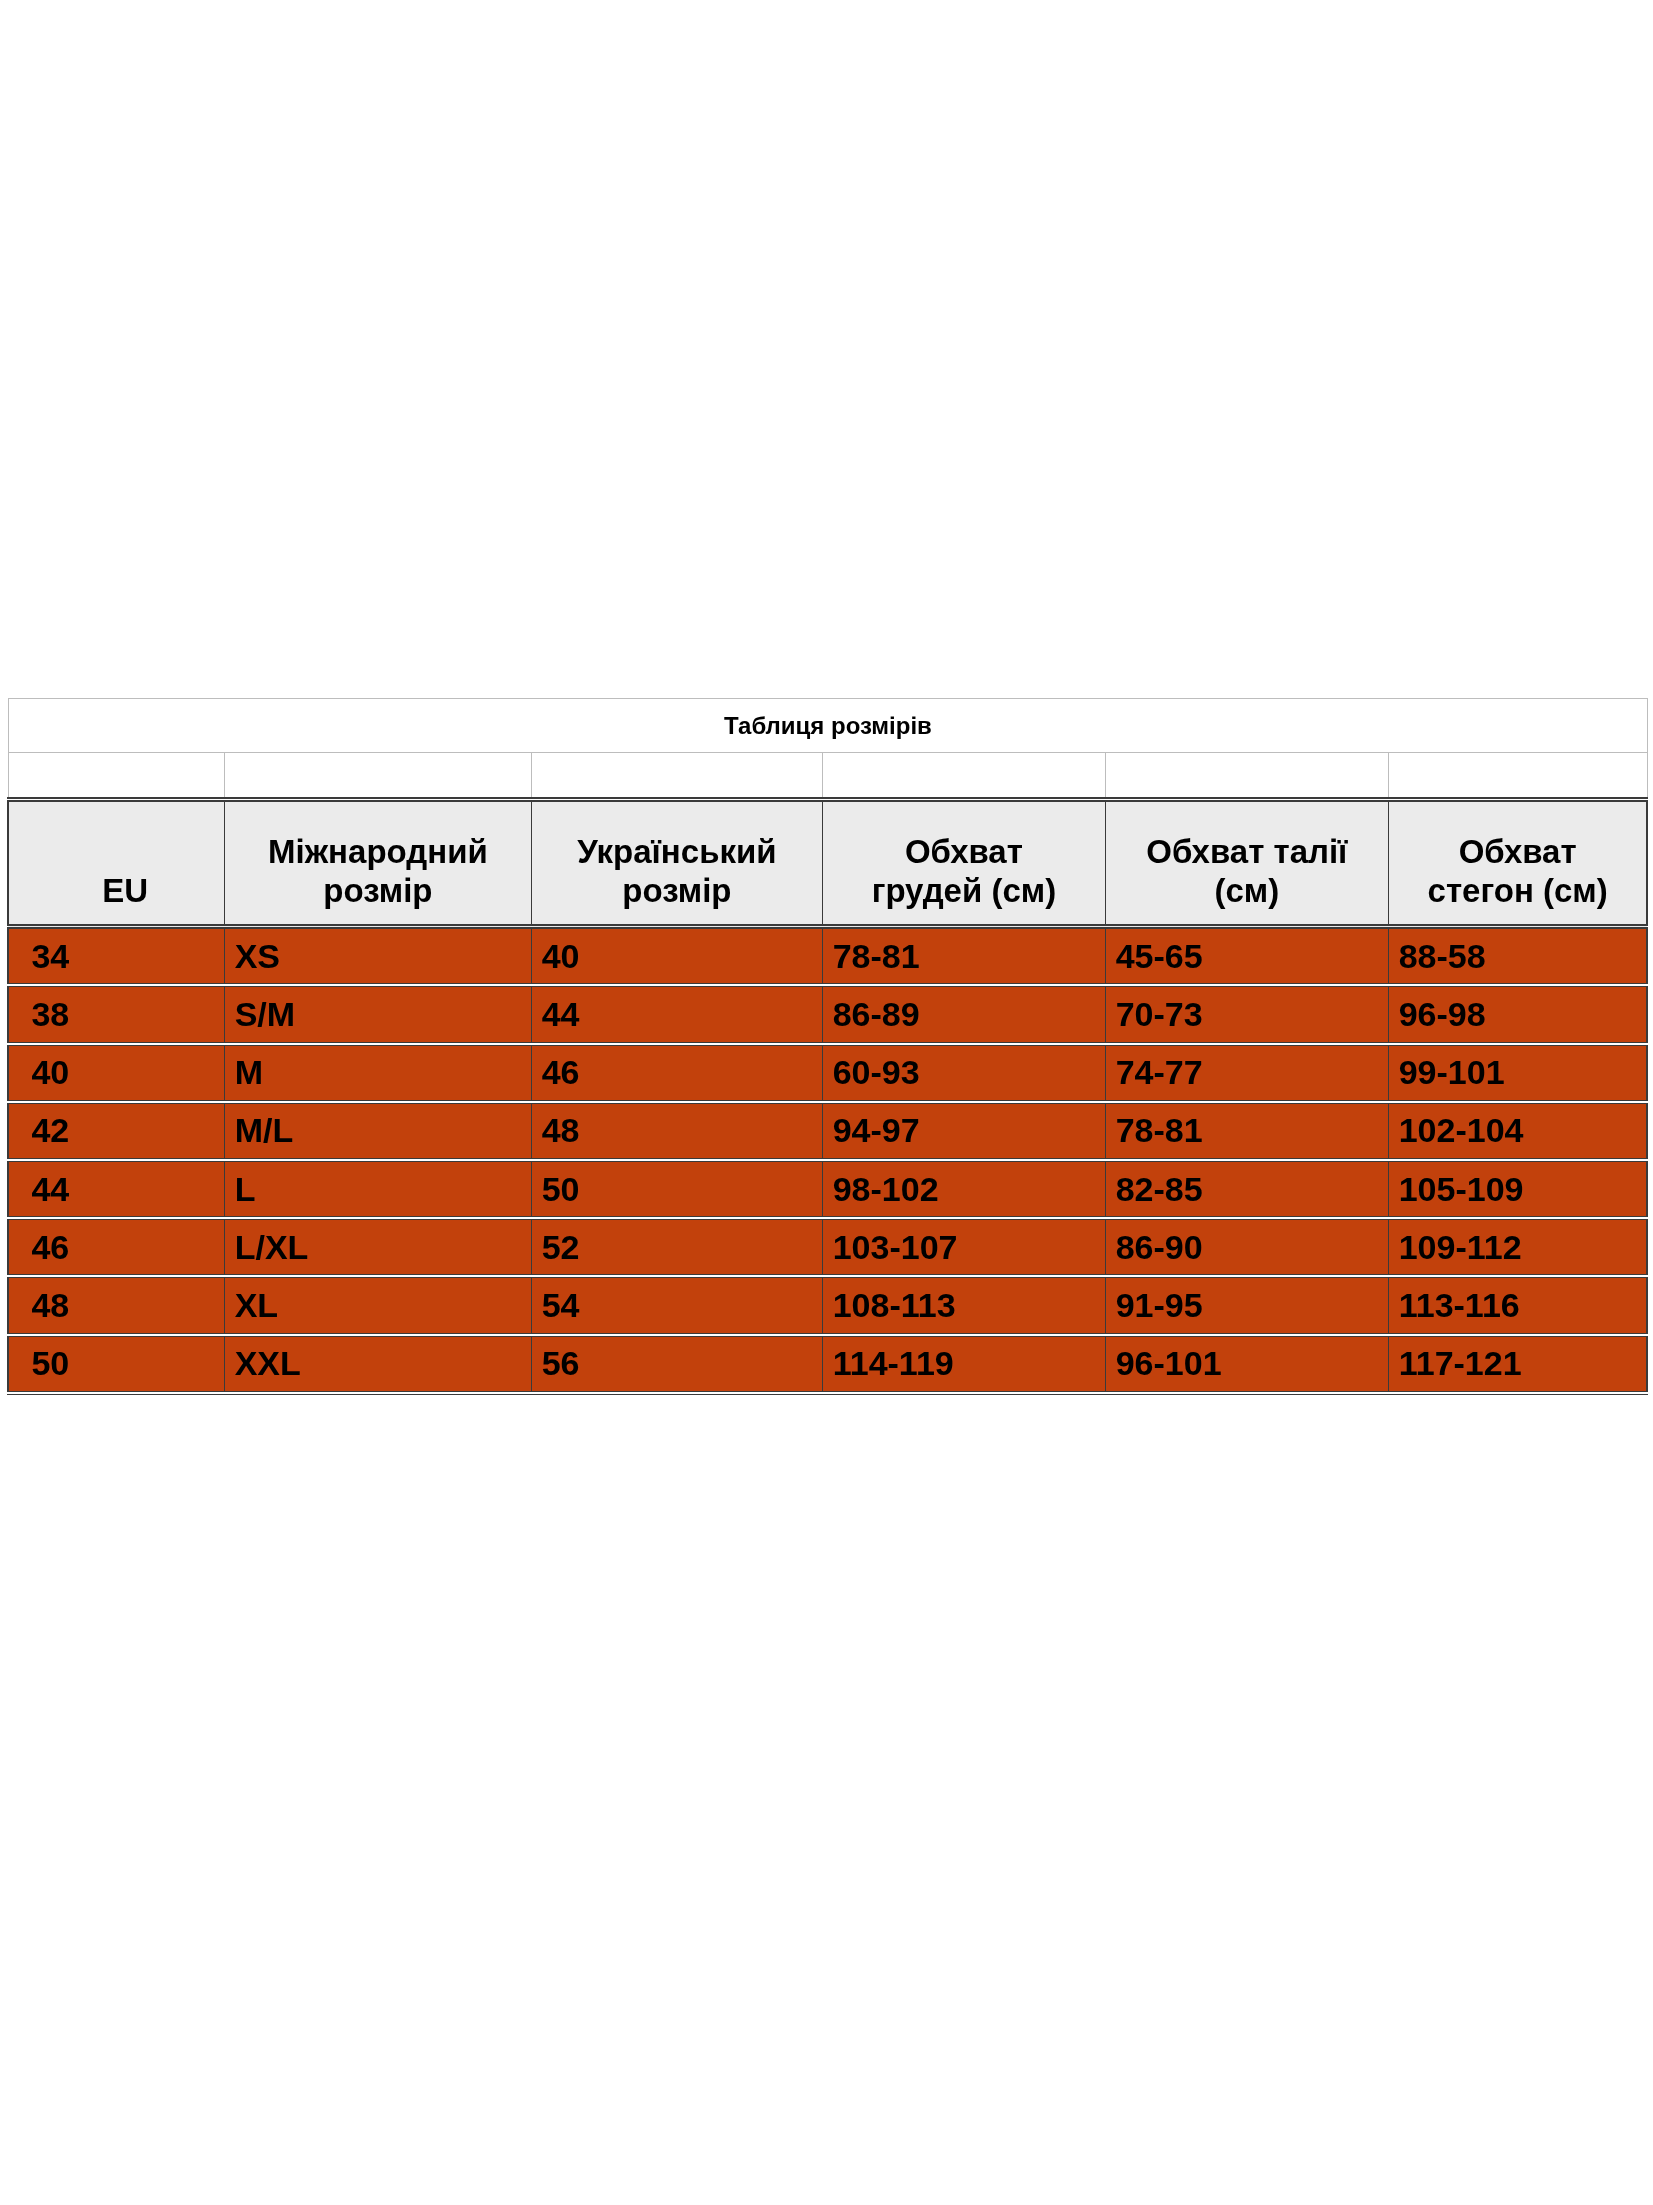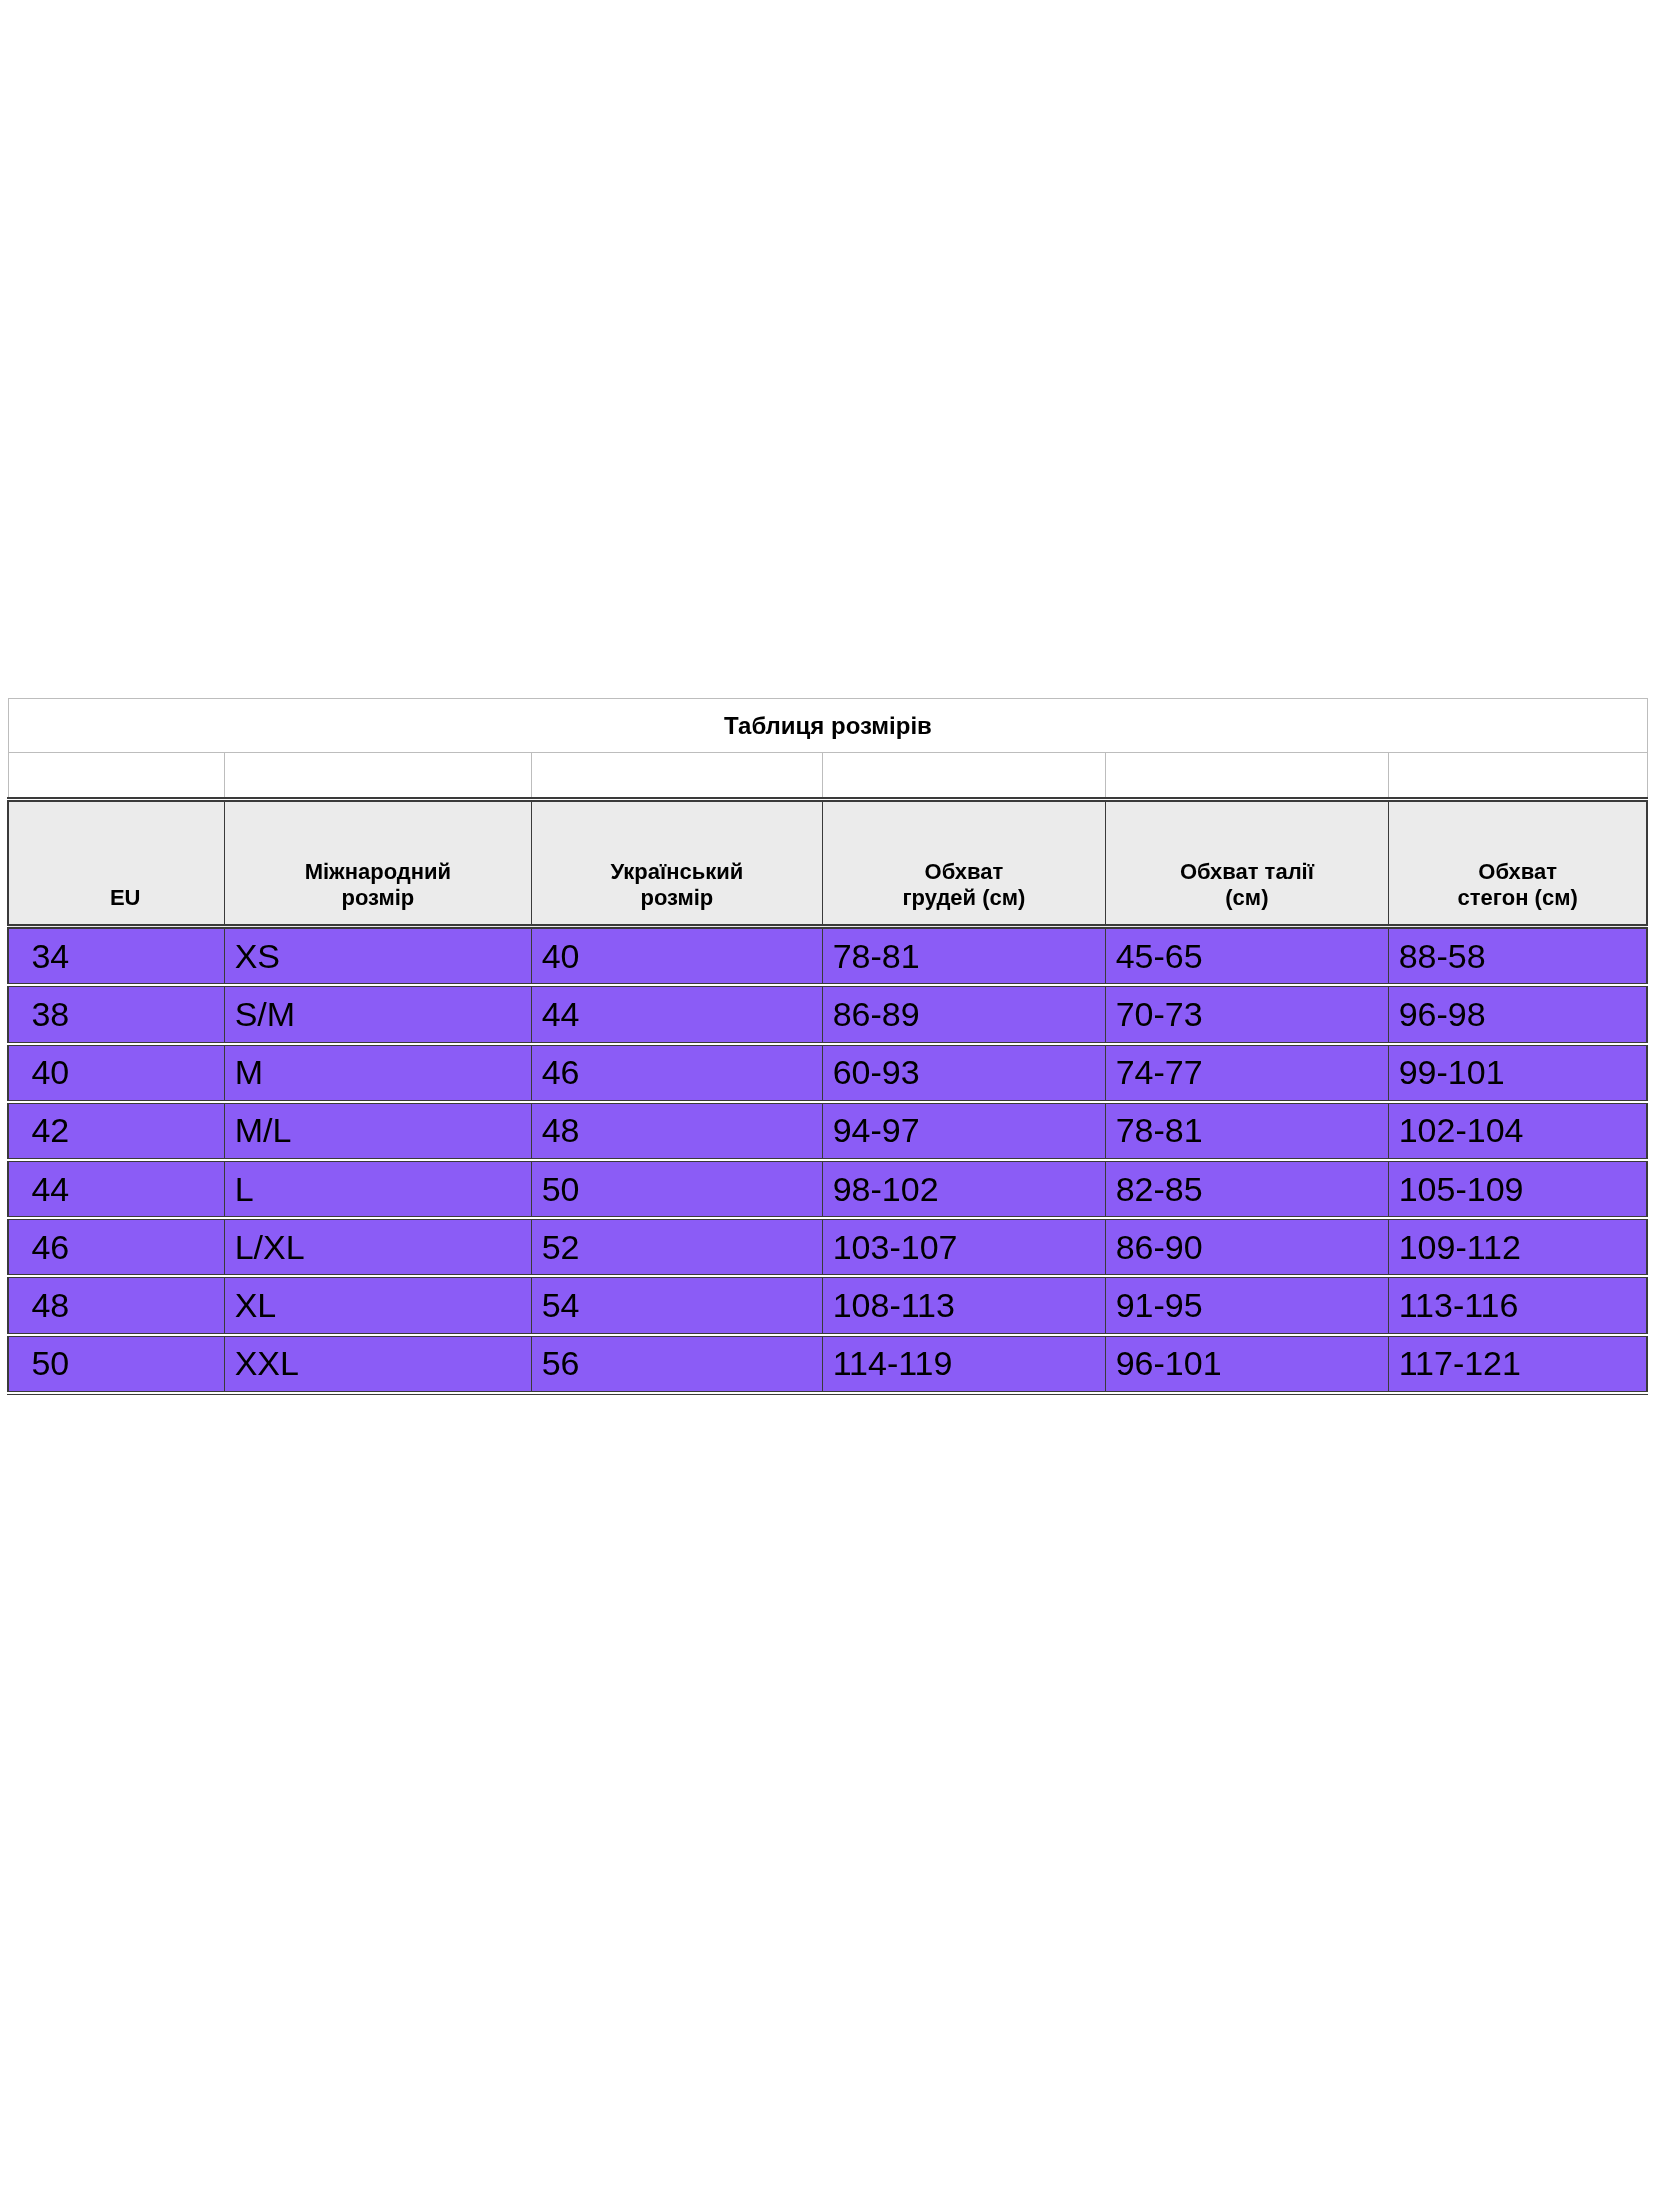--- a/index.html
+++ b/index.html
@@ -40,38 +40,38 @@
   
   .size-table th {
     background: #ebebeb;
     border-top: 5.7px double #3a3a3a;
     border-bottom: 5.7px double #3a3a3a;
     border-left: 1.6px solid #3a3a3a;
     border-right: 1.6px solid #3a3a3a;
     height: 101px;
     vertical-align: bottom;
     text-align: center;
-    font-size: 22px;
+    font-size: 33px;
     font-weight: bold;
     line-height: 1.18;
     padding: 8.2px 4.9px 13px 4.9px;
     white-space: pre-line;
   }
   
   .size-table td.data {
     border-left: 1.6px solid #3a3a3a;
     border-right: 1.6px solid #3a3a3a;
     border-bottom: 4.1px double #3a3a3a;
     height: 51px;
     vertical-align: middle;
     text-align: left;
     font-size: 34px;
-    font-weight: 400;
+    font-weight: 700;
     padding: 1.6px 6.5px 1.6px 9.8px;
-    background: #8b5cf6;
+    background: #c2410c;
     overflow: hidden;
   }
   
   .size-table th:first-child,
   .size-table td.data:first-child { border-left: 2.5px solid #3a3a3a; padding-left: 22px; }
   .size-table th:last-child,
   .size-table td.data:last-child { border-right: 2.5px solid #3a3a3a; }
 </style>
 </head>
 <body>

